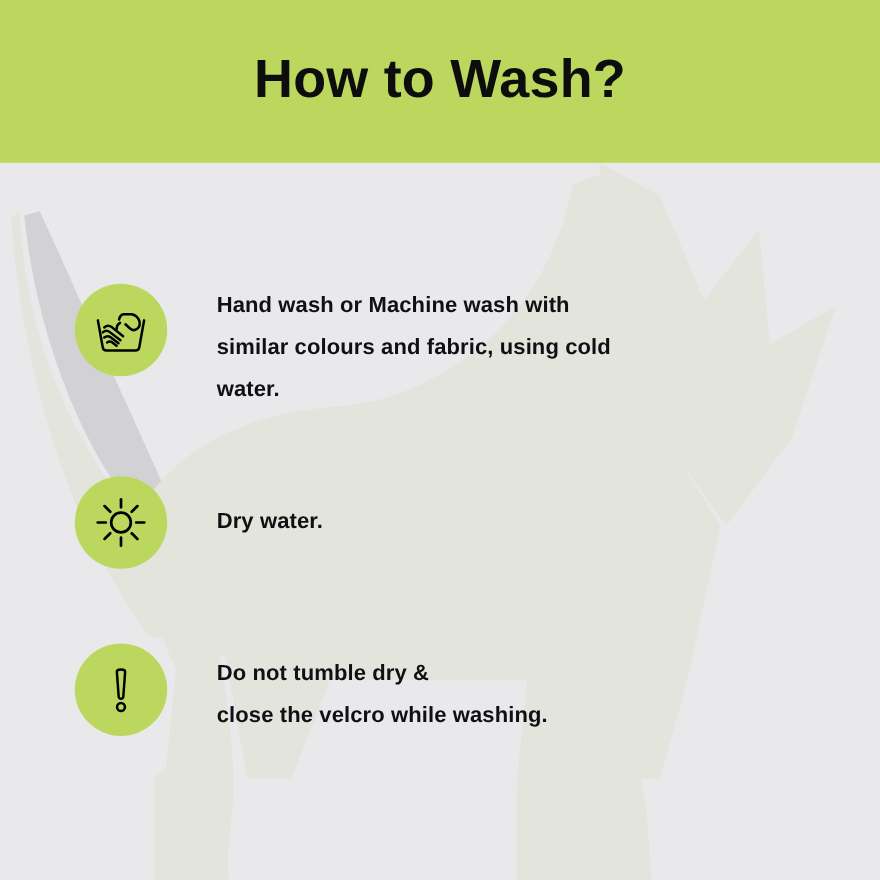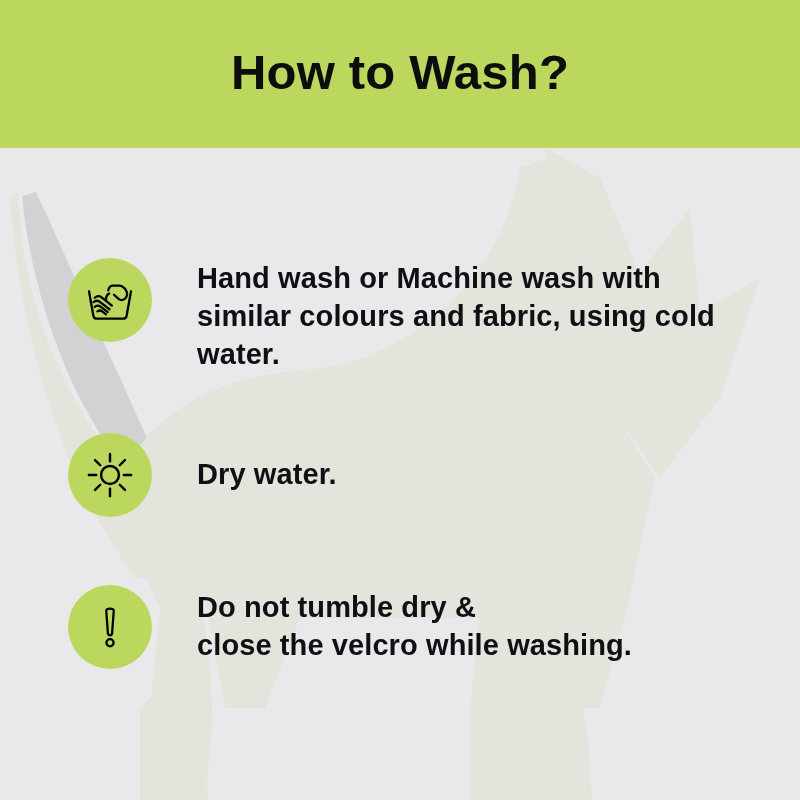--- a/index.html
+++ b/index.html
@@ -83,30 +83,30 @@
     display: flex;
     align-items: center;
     justify-content: center;
   }
   .row-1 .icon-badge { margin-top: 0px; }
   .row-2 .icon-badge { margin-top: 0px; }
   .row-3 .icon-badge { margin-top: 0px; }
 
   .row-text {
     margin-left: 45px;
-    font-size: 29px;
+    font-size: 20px;
     font-weight: bold;
     color: #0f0f14;
     line-height: 38px;
     letter-spacing: 0.1px;
     white-space: pre-line;
   }
   .row-1 .row-text { margin-top: 1px; }
   .row-2 .row-text { margin-top: 22px; }
-  .row-3 .row-text { margin-top: 3px; }
+  .row-3 .row-text { margin-top: 8px; }
 </style>
 </head>
 <body>
 
 <div class="card">
 
   <svg class="watermark" viewBox="0 0 800 652" preserveAspectRatio="none">
 
     <path d="M22 48 C 30 130, 60 230, 110 300 L 165 330 L 120 230 C 90 165, 60 95, 36 44 Z" fill="#d2d2d5"></path>
 

